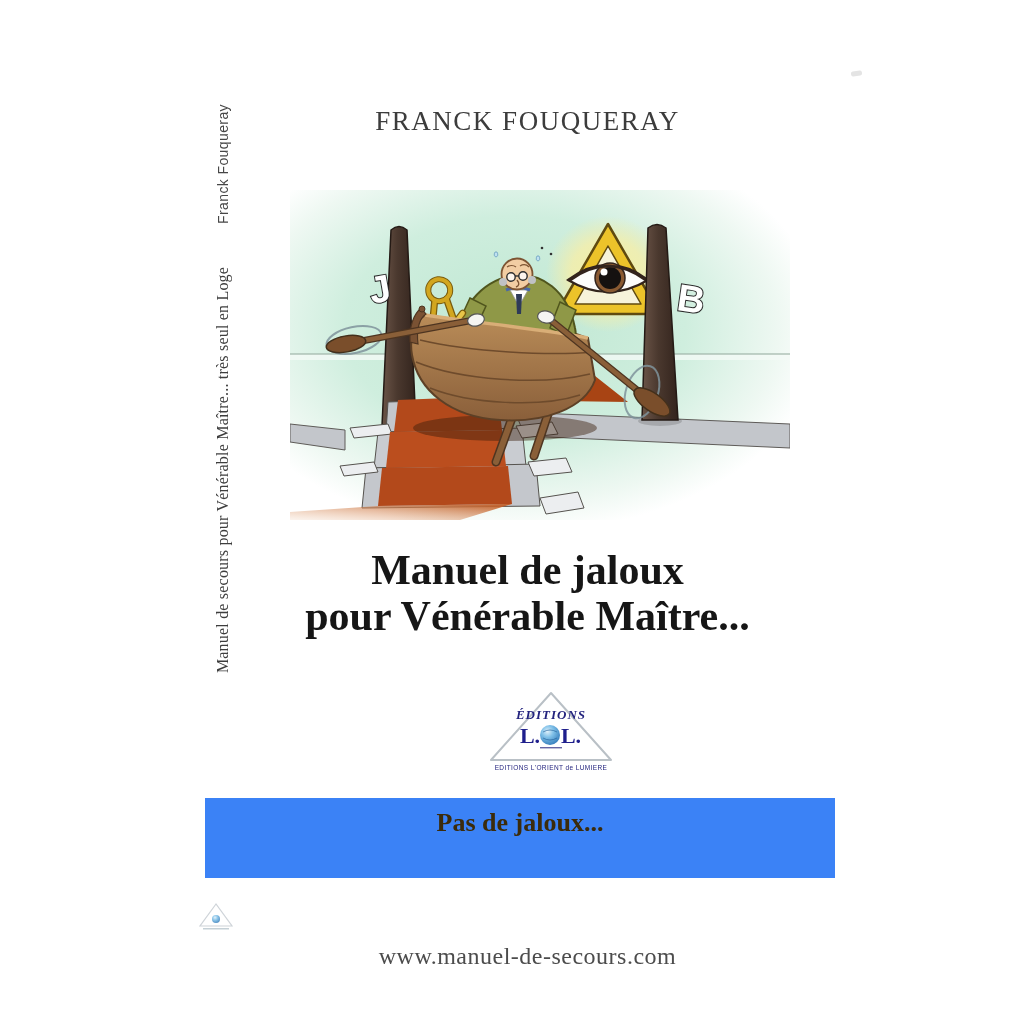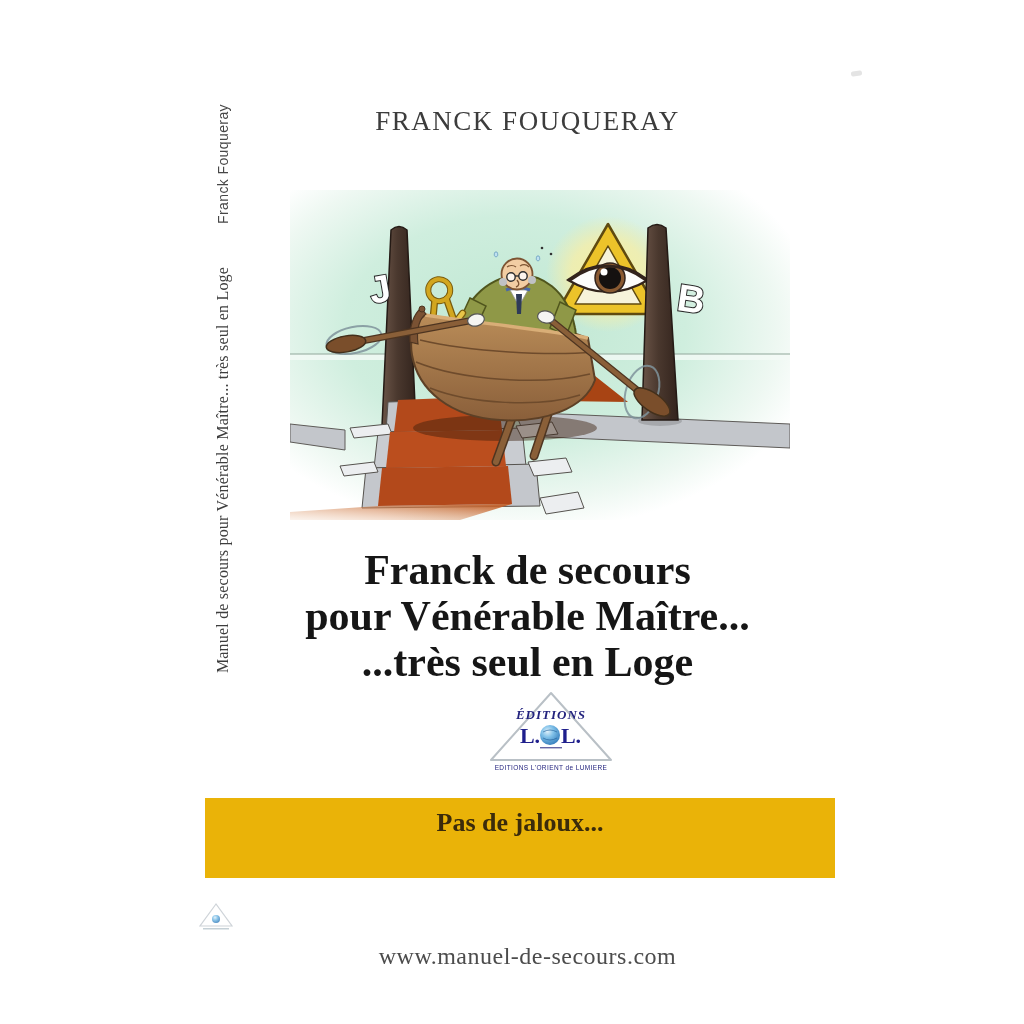--- a/index.html
+++ b/index.html
@@ -17,21 +17,21 @@
   #credit-line{top:138px;font-size:19px;letter-spacing:.8px;color:#3c3c3c;}
   #title-block{top:547px;font-weight:700;color:#161616;font-size:42px;line-height:46px;}
 
   
   #illustration{position:absolute;left:290px;top:190px;width:500px;height:330px;}
 
   
   #publisher-logo{position:absolute;left:486px;top:690px;width:130px;height:84px;}
 
   
-  #banner{position:absolute;left:205px;top:798px;width:630px;height:80px;background:#eab308;
+  #banner{position:absolute;left:205px;top:798px;width:630px;height:80px;background:#3b82f6;
           text-align:center;box-sizing:border-box;padding-top:10px;}
   #banner .bline{font-weight:700;font-size:26px;line-height:30px;color:#3B2B0B;}
 
   
   #website-url{top:943px;font-size:24px;letter-spacing:.5px;color:#4c4c4c;}
   #mini-mark{position:absolute;left:197px;top:902px;width:38px;height:30px;opacity:.85;}
   #scan-artifact{position:absolute;left:851px;top:71px;width:11px;height:5px;background:#e4e4e4;
                  border-radius:2px;transform:rotate(-8deg);}
 </style>
 </head>
@@ -187,23 +187,22 @@
         <line x1="258" y1="128" x2="352" y2="204" stroke="#8a5f38" stroke-width="4.5"></line>
         <ellipse cx="362" cy="212" rx="21" ry="9" transform="rotate(35 362 212)" fill="#7a4e2b" stroke="#43301c" stroke-width="1.5"></ellipse>
       </g>
 
       <ellipse cx="186" cy="130" rx="8.5" ry="6" transform="rotate(-15 186 130)" fill="#f5f5f2" stroke="#555555" stroke-width="1.2"></ellipse>
       <ellipse cx="256" cy="127" rx="8.5" ry="6" transform="rotate(10 256 127)" fill="#f5f5f2" stroke="#555555" stroke-width="1.2"></ellipse>
     </svg>
   </div>
 
   <div id="title-block" class="centered">
-    <div>Franck de secours</div>
+    <div>Manuel de jaloux</div>
     <div>pour Vénérable Maître...</div>
-    <div>...très seul en Loge</div>
   </div>
 
   <div id="publisher-logo">
     <svg width="130" height="84" viewBox="0 0 130 84">
       <defs>
         <radialGradient id="globeGrad" cx="38%" cy="32%" r="75%">
           <stop offset="0%" stop-color="#dff0fa"></stop>
           <stop offset="40%" stop-color="#7fc0e8"></stop>
           <stop offset="100%" stop-color="#2f78b8"></stop>
         </radialGradient>

